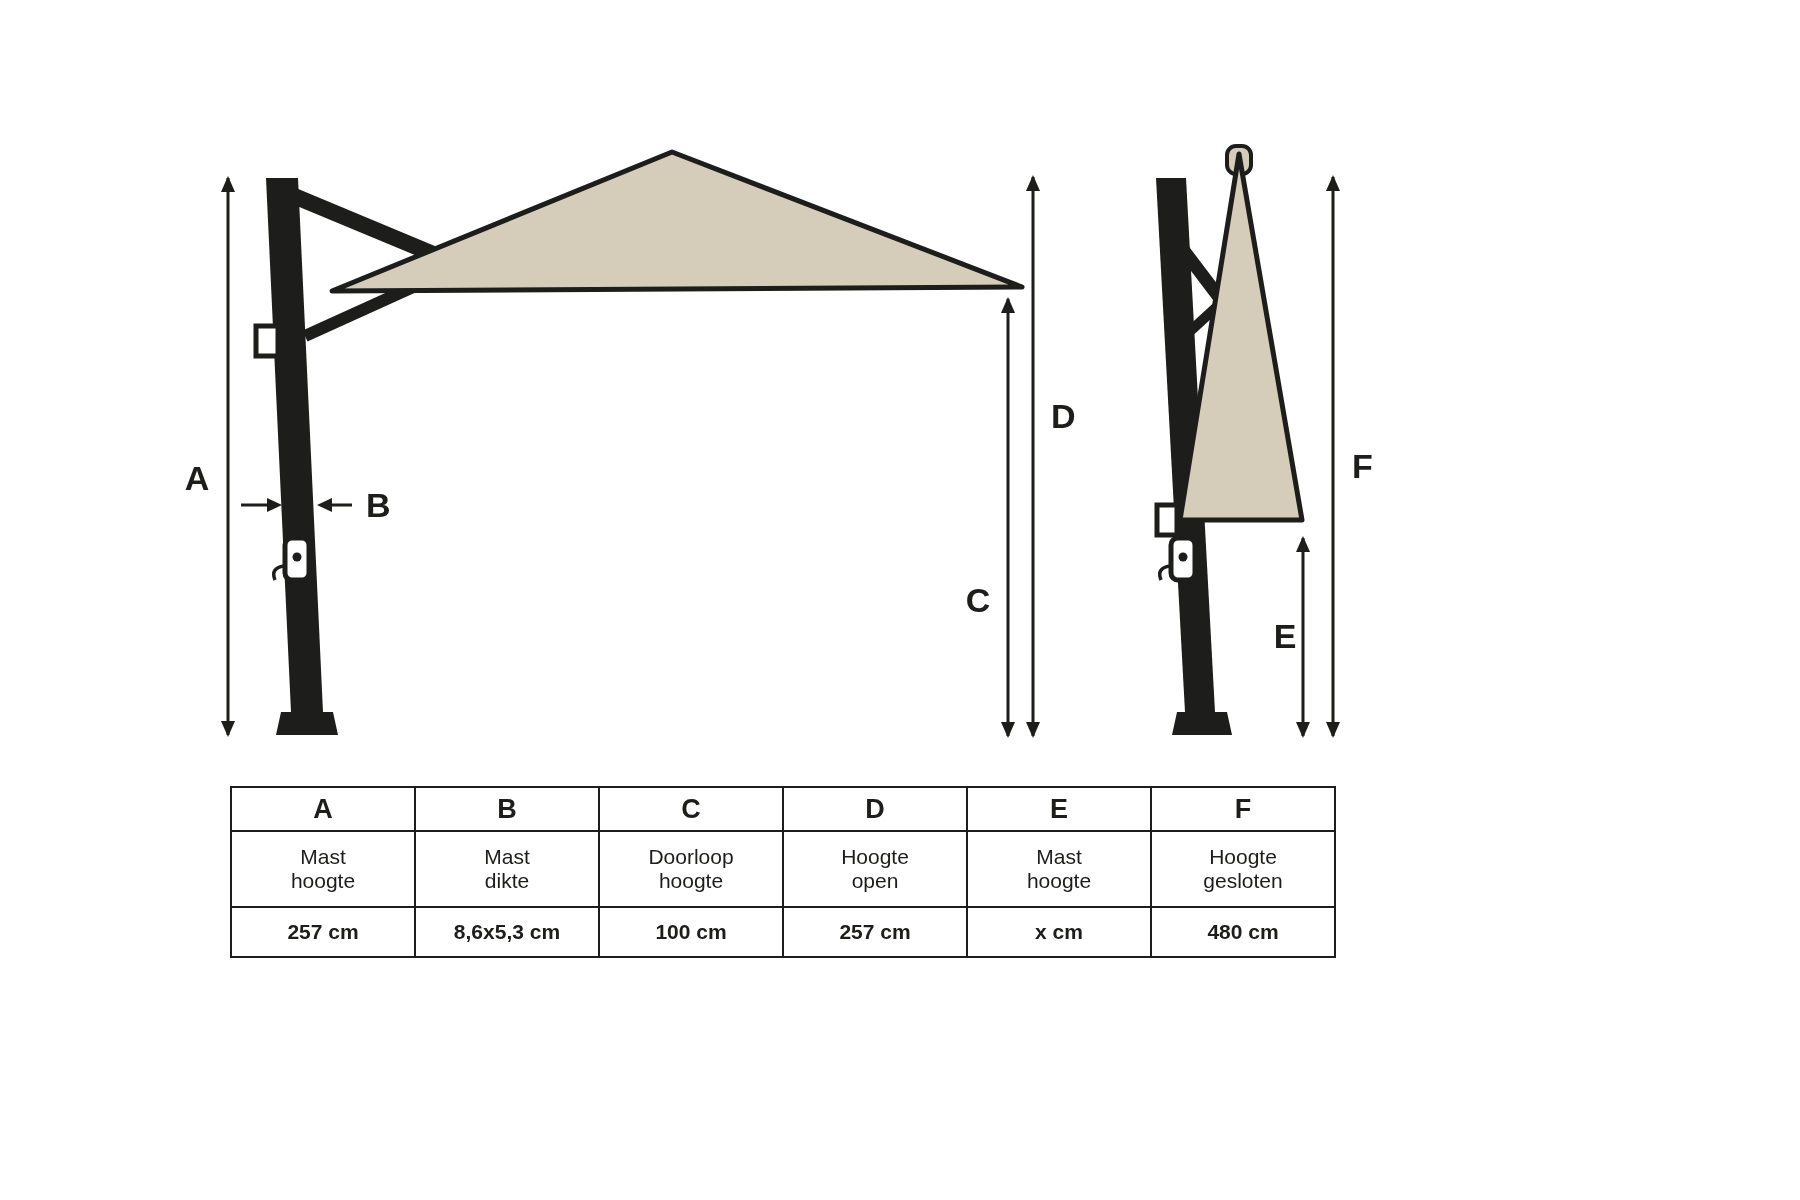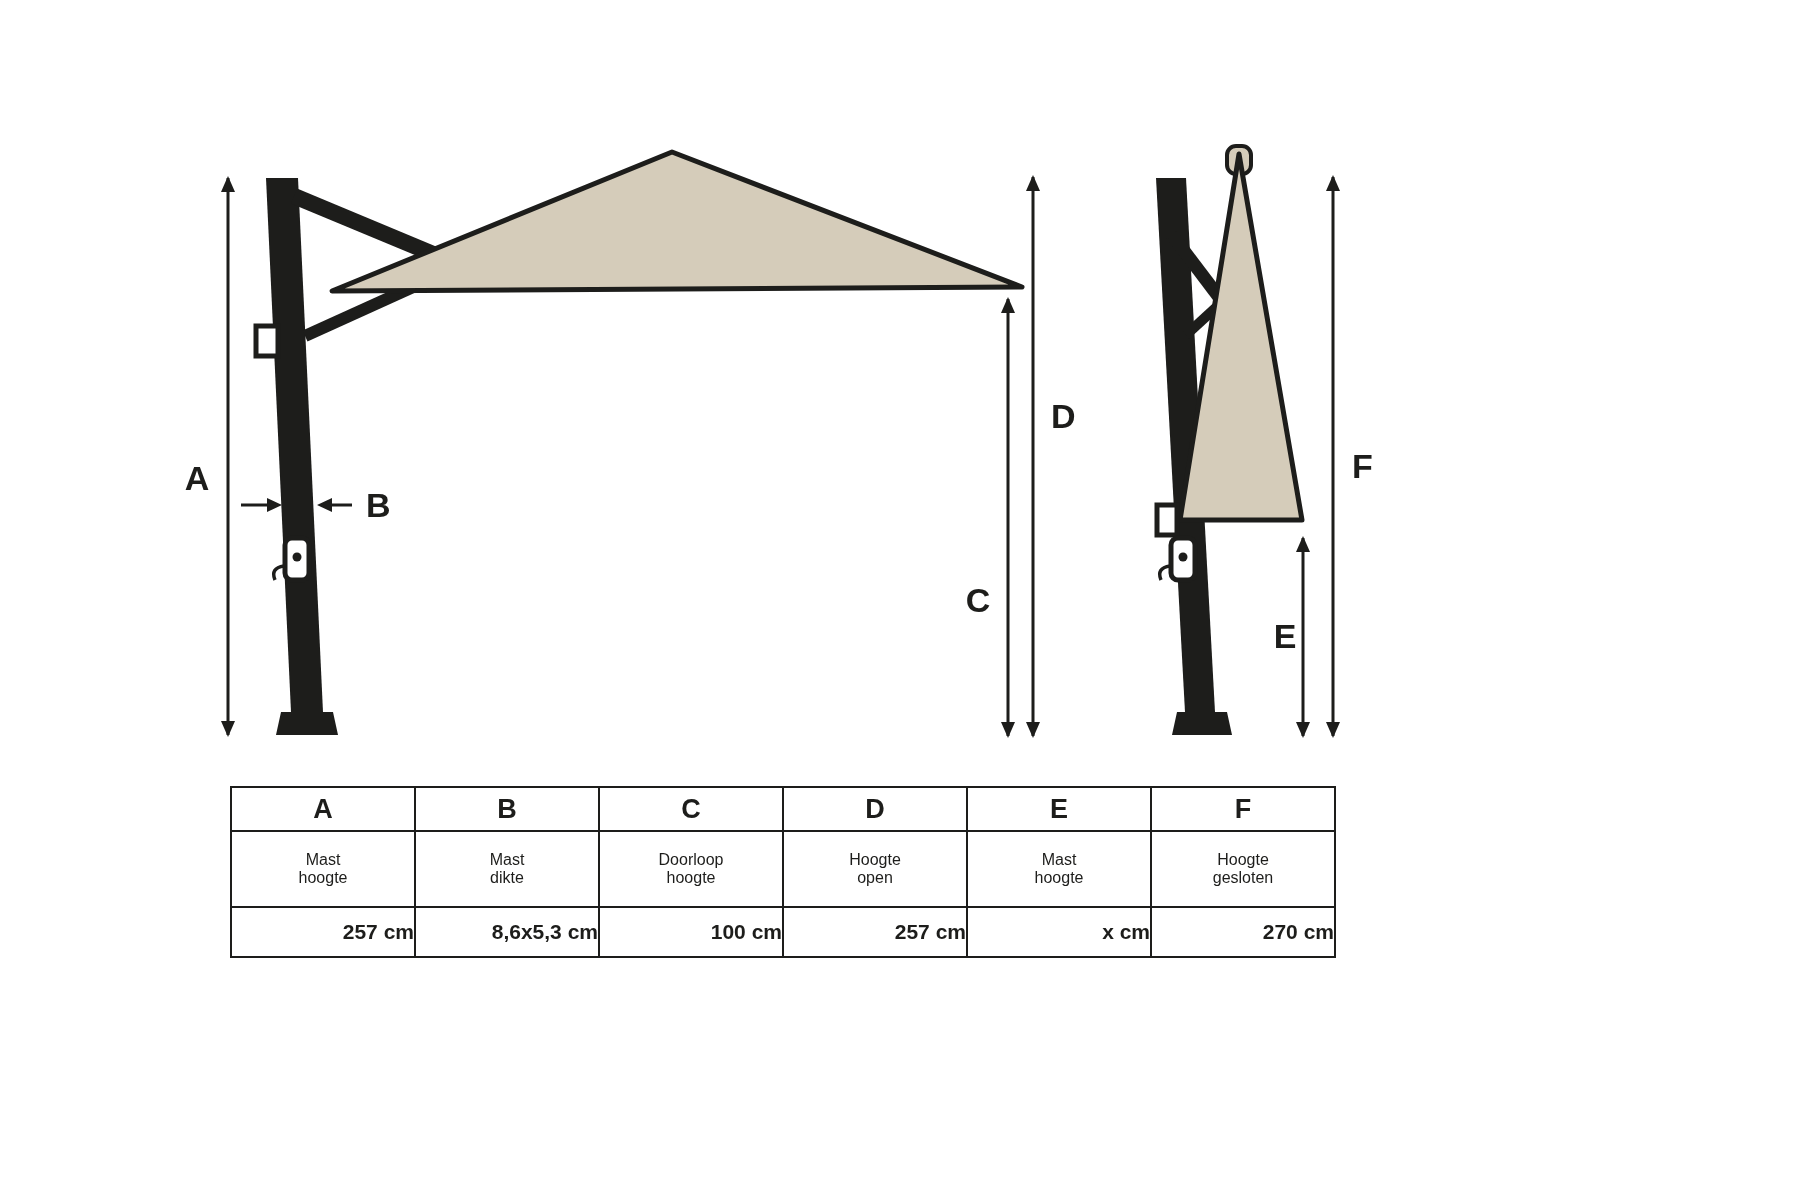--- a/index.html
+++ b/index.html
@@ -36,30 +36,29 @@
     vertical-align: middle;
     padding: 0;
   }
   .dims-table .row-letter th {
     height: 42px;
     font-size: 27px;
     font-weight: bold;
   }
   .dims-table .row-desc td {
     height: 74px;
-    font-size: 16px;
+    font-size: 21px;
     font-weight: normal;
     white-space: pre-line;
     line-height: 1.15;
   }
   .dims-table .row-value td {
     height: 48px;
     font-size: 21px;
     font-weight: bold;
-    text-align: right;
   }
 </style>
 </head>
 <body>
 
 <div id="canvas">
 
   <svg width="1800" height="770" viewBox="0 0 1800 770">
 
     <g>
@@ -167,18 +166,18 @@
 hoogte</td>
         <td>Hoogte
 gesloten</td>
       </tr>
       <tr class="row-value">
         <td>257 cm</td>
         <td>8,6x5,3 cm</td>
         <td>100 cm</td>
         <td>257 cm</td>
         <td>x cm</td>
-        <td>270 cm</td>
+        <td>480 cm</td>
       </tr>
     </tbody>
   </table>
 
 </div>
 
 </body></html>

